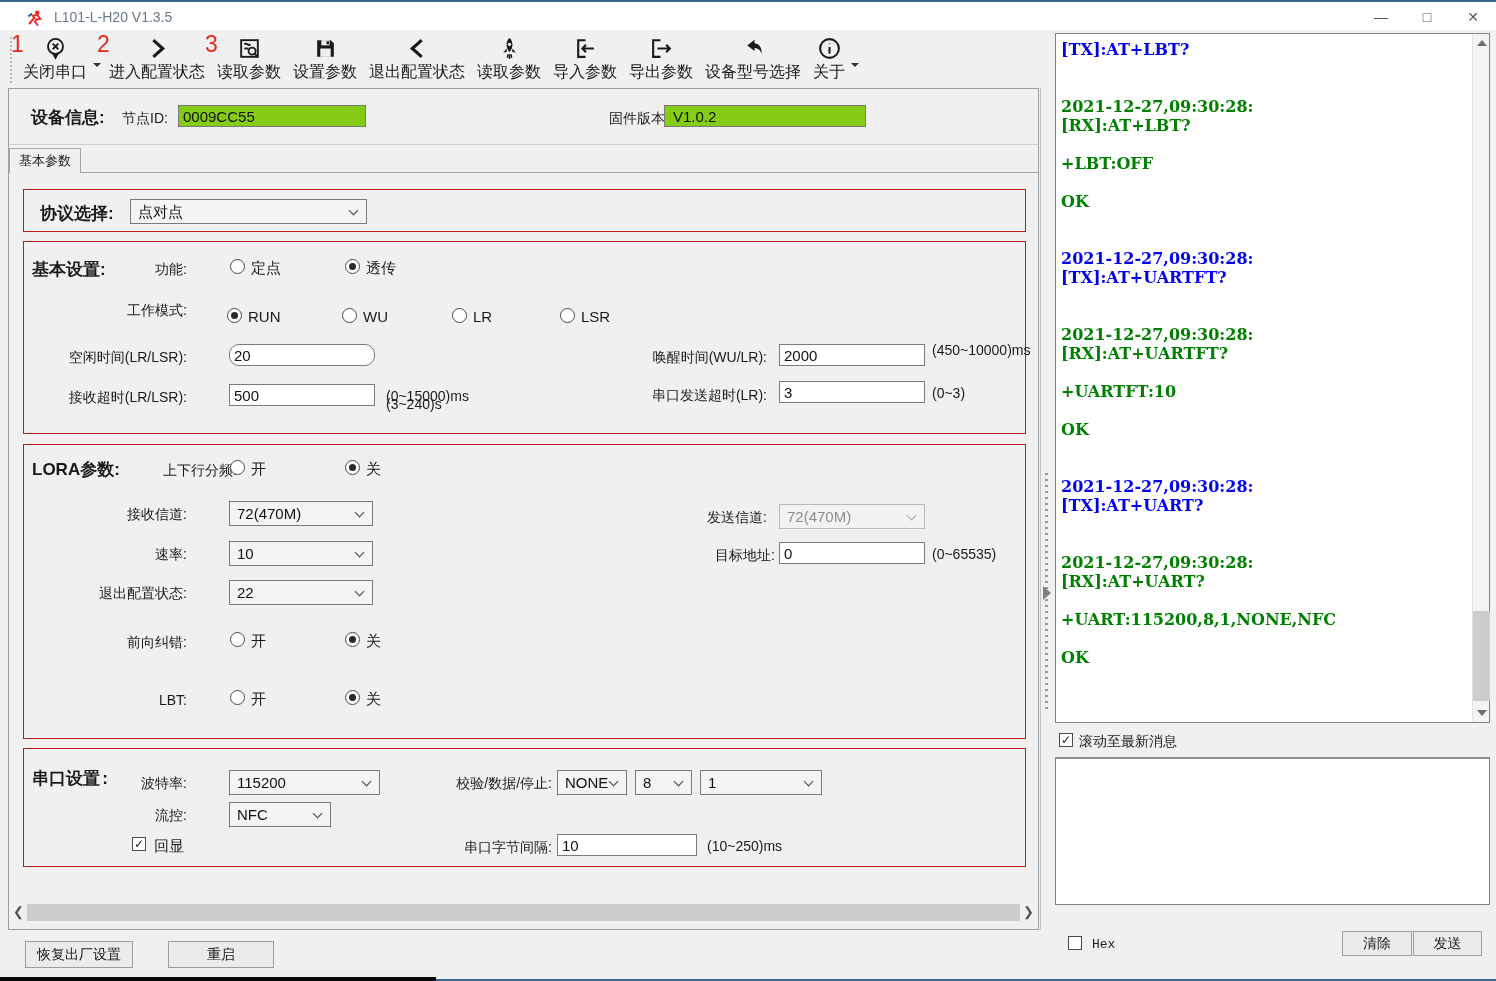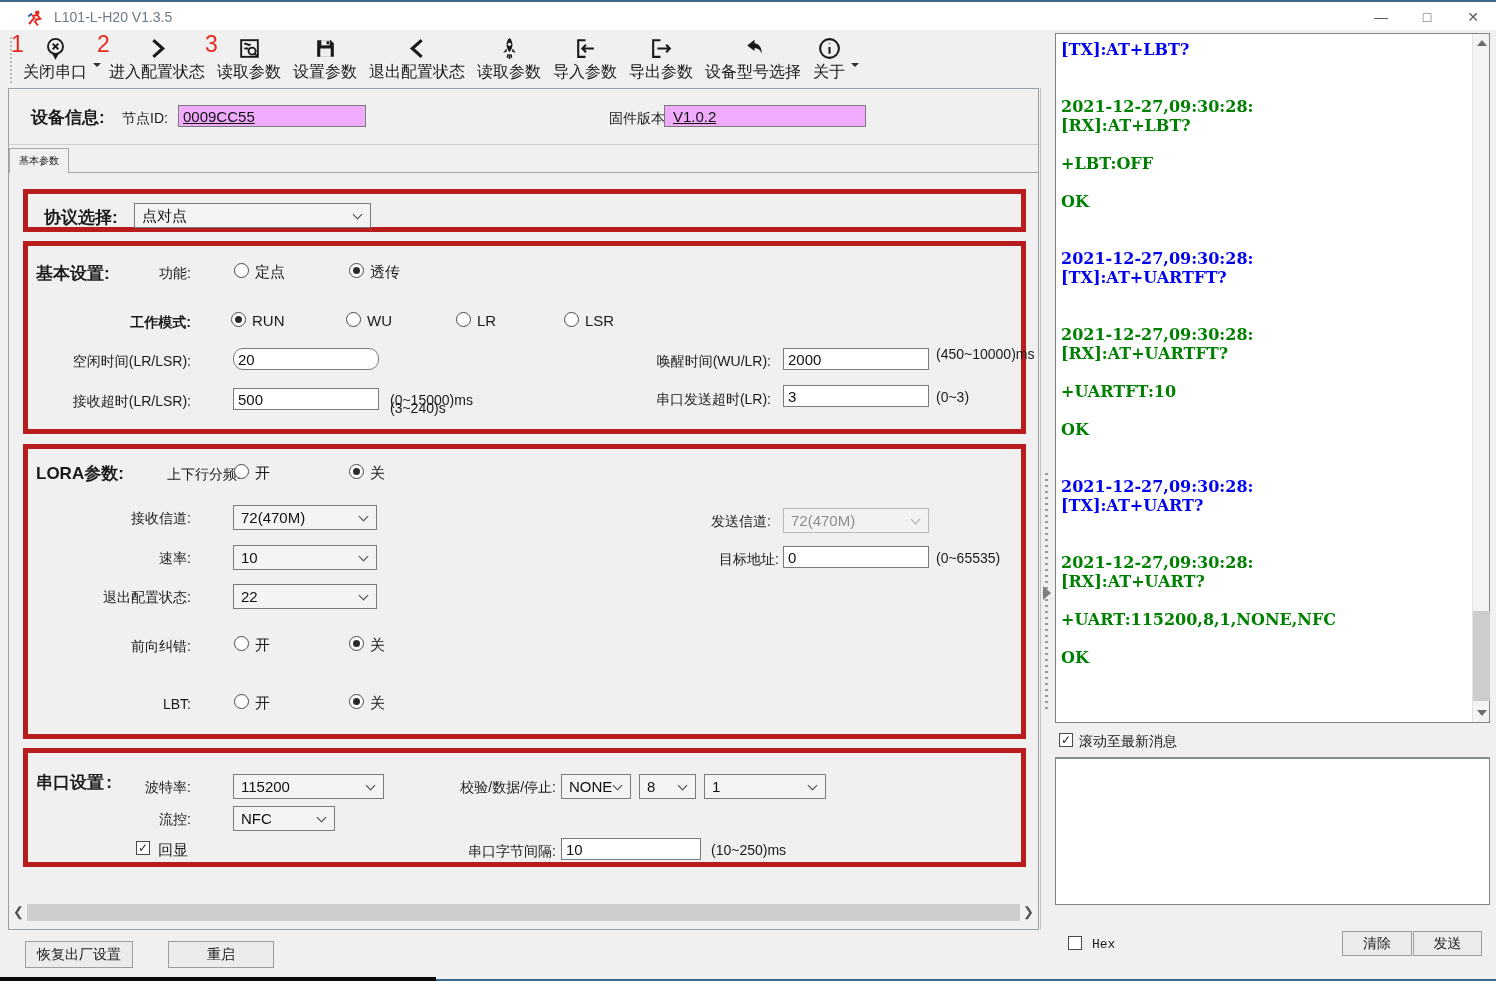--- a/index.html
+++ b/index.html
@@ -34,40 +34,40 @@
     border-top:4px solid #333; margin:0 2px 20px 0; }
   
   .main-panel { position:absolute; left:8px; top:88px; width:1031px; height:842px;
     background:#f0f0f0; border:1px solid #9aa0a8; }
   .lbl { font-size:14px; color:#1a1a1a; white-space:nowrap; }
   .lbl-r { text-align:right; position:absolute; }
   .bold-lbl { font-size:17px; font-weight:bold; position:absolute; white-space:nowrap; }
   .hint { font-size:14px; position:absolute; white-space:nowrap; }
   .tin { position:absolute; height:22px; border:1px solid #7a7a7a; background:#fff;
     font-family:"Liberation Sans",sans-serif; font-size:15px; padding:0 4px; color:#111; }
-  .tin.ro { background:#f0abfc;text-decoration:underline; }
+  .tin.ro { background:#84cc16; }
   .dd { position:absolute; height:25px; border:1px solid #7a7a7a; background:#f4f4f4;
     font-size:15px; line-height:23px; padding-left:7px; color:#111; }
   .dd .chev { position:absolute; right:9px; top:7px; width:7px; height:7px;
     border-right:1.5px solid #444; border-bottom:1.5px solid #444; transform:rotate(45deg); }
   .dd.disabled { color:#8d8d8d; border-color:#b9b9b9; background:#f2f2f2; }
   .dd.disabled .chev { border-color:#aaa; }
   .radio { position:absolute; width:15px; height:15px; border:1px solid #4a4a4a;
     border-radius:50%; background:#fff; }
   .radio.sel::after { content:""; position:absolute; left:3px; top:3px; width:7px; height:7px;
     border-radius:50%; background:#2a2a2a; }
   .rlabel { position:absolute; font-size:15px; white-space:nowrap; }
   .cbx { position:absolute; width:14px; height:14px; border:1px solid #4a4a4a; background:#fff;
     font-size:12px; line-height:13px; text-align:center; color:#2a2a2a; }
-  .sect { position:absolute; left:14px; width:1003px; border:5px solid #b91c1c; }
+  .sect { position:absolute; left:14px; width:1003px; border:1px solid #b91c1c; }
   .devrow { position:absolute; left:0; top:0; width:100%; height:56px; border-bottom:1px solid #cfcfcf; }
   .tabstrip { position:absolute; left:0; top:56px; width:100%; height:28px; }
   .tabstrip::after { content:""; position:absolute; left:0; right:0; bottom:0; height:1px; background:#a5a5a5; }
   .tab { position:absolute; left:0; bottom:0; height:25px; padding:0 9px; line-height:24px;
-    font-size:10px; background:#f0f0f0; border:1px solid #a5a5a5; border-bottom:none; z-index:2; }
+    font-size:13px; background:#f0f0f0; border:1px solid #a5a5a5; border-bottom:none; z-index:2; }
   
   .hscroll { position:absolute; left:1px; top:815px; width:1027px; height:17px; background:#f1f1f1; }
   .hs-arrow { position:absolute; top:0; width:17px; height:17px; color:#555; font-size:13px;
     line-height:16px; text-align:center; }
   .hs-thumb { position:absolute; left:17px; right:17px; top:0; height:17px; background:#cdcdcd; }
   
   .btn { position:absolute; background:#ebebeb; border:1px solid #9d9d9d; font-size:14px;
     text-align:center; font-family:"Liberation Sans",sans-serif; color:#1a1a1a; }
   
   .splitter { position:absolute; left:1040px; top:88px; width:12px; height:842px; background:#f0f0f0;
@@ -235,21 +235,21 @@
   </div>
 
   <div class="sect" style="top:152px; height:193px;">
     <span class="bold-lbl" style="left:8px; top:16px;">基本设置:</span>
     <span class="lbl lbl-r" style="left:63px; top:19px; width:100px;">功能:</span>
     <span class="radio" style="left:206px; top:17px;"></span>
     <span class="rlabel" style="left:227px; top:17px;">定点</span>
     <span class="radio sel" style="left:321px; top:17px;"></span>
     <span class="rlabel" style="left:342px; top:17px;">透传</span>
 
-    <span class="lbl lbl-r" style="left:63px; top:68px; width:100px;font-weight:bold;">工作模式:</span>
+    <span class="lbl lbl-r" style="left:63px; top:60px; width:100px;">工作模式:</span>
     <span class="radio sel" style="left:203px; top:66px;"></span>
     <span class="rlabel" style="left:224px; top:66px;">RUN</span>
     <span class="radio" style="left:318px; top:66px;"></span>
     <span class="rlabel" style="left:339px; top:66px;">WU</span>
     <span class="radio" style="left:428px; top:66px;"></span>
     <span class="rlabel" style="left:449px; top:66px;">LR</span>
     <span class="radio" style="left:536px; top:66px;"></span>
     <span class="rlabel" style="left:557px; top:66px;">LSR</span>
 
     <span class="lbl lbl-r" style="left:23px; top:107px; width:140px;">空闲时间(LR/LSR):</span>

